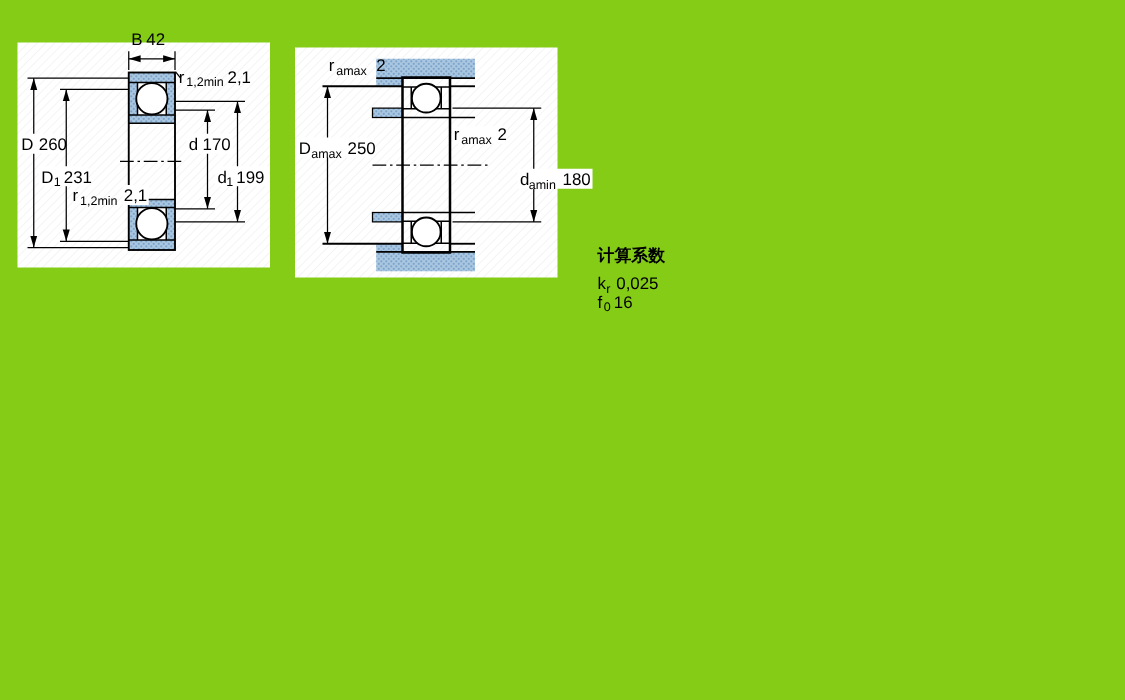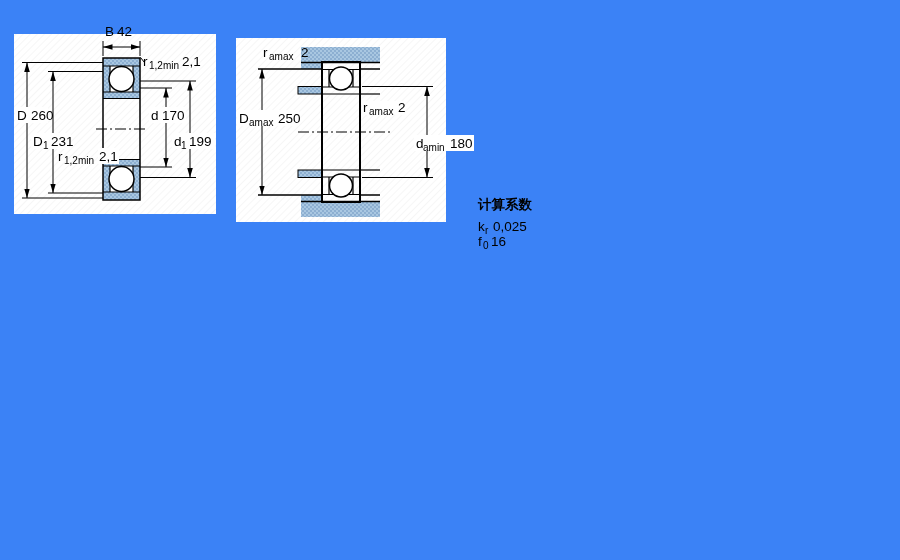--- a/index.html
+++ b/index.html
@@ -1,16 +1,16 @@
 <!DOCTYPE html>
 <html><head>
 <meta charset="utf-8">
 <style>
   html,body{margin:0;padding:0;background:#ffffff;}
-  .page{position:relative;width:900px;height:560px;background:#3b82f6;overflow:hidden;}
+  .page{position:relative;width:900px;height:560px;background:#84cc16;overflow:hidden;}
   svg{display:block;}
   text{font-family:"Liberation Sans","DejaVu Sans",sans-serif;fill:#000;}
   .lbl{font-size:13.5px;}
   .sub{font-size:10px;}
   .calc-title{font-size:13.5px;font-weight:bold;}
   .dim{stroke:#000;stroke-width:1;fill:none;}
   .thin{stroke:#000;stroke-width:1.2;fill:none;}
   .mid{stroke:#000;stroke-width:1.5;fill:none;}
   .thick{stroke:#000;stroke-width:2;fill:none;}
   .cl{stroke:#000;stroke-width:1;fill:none;stroke-dasharray:11 3 2 3;}

